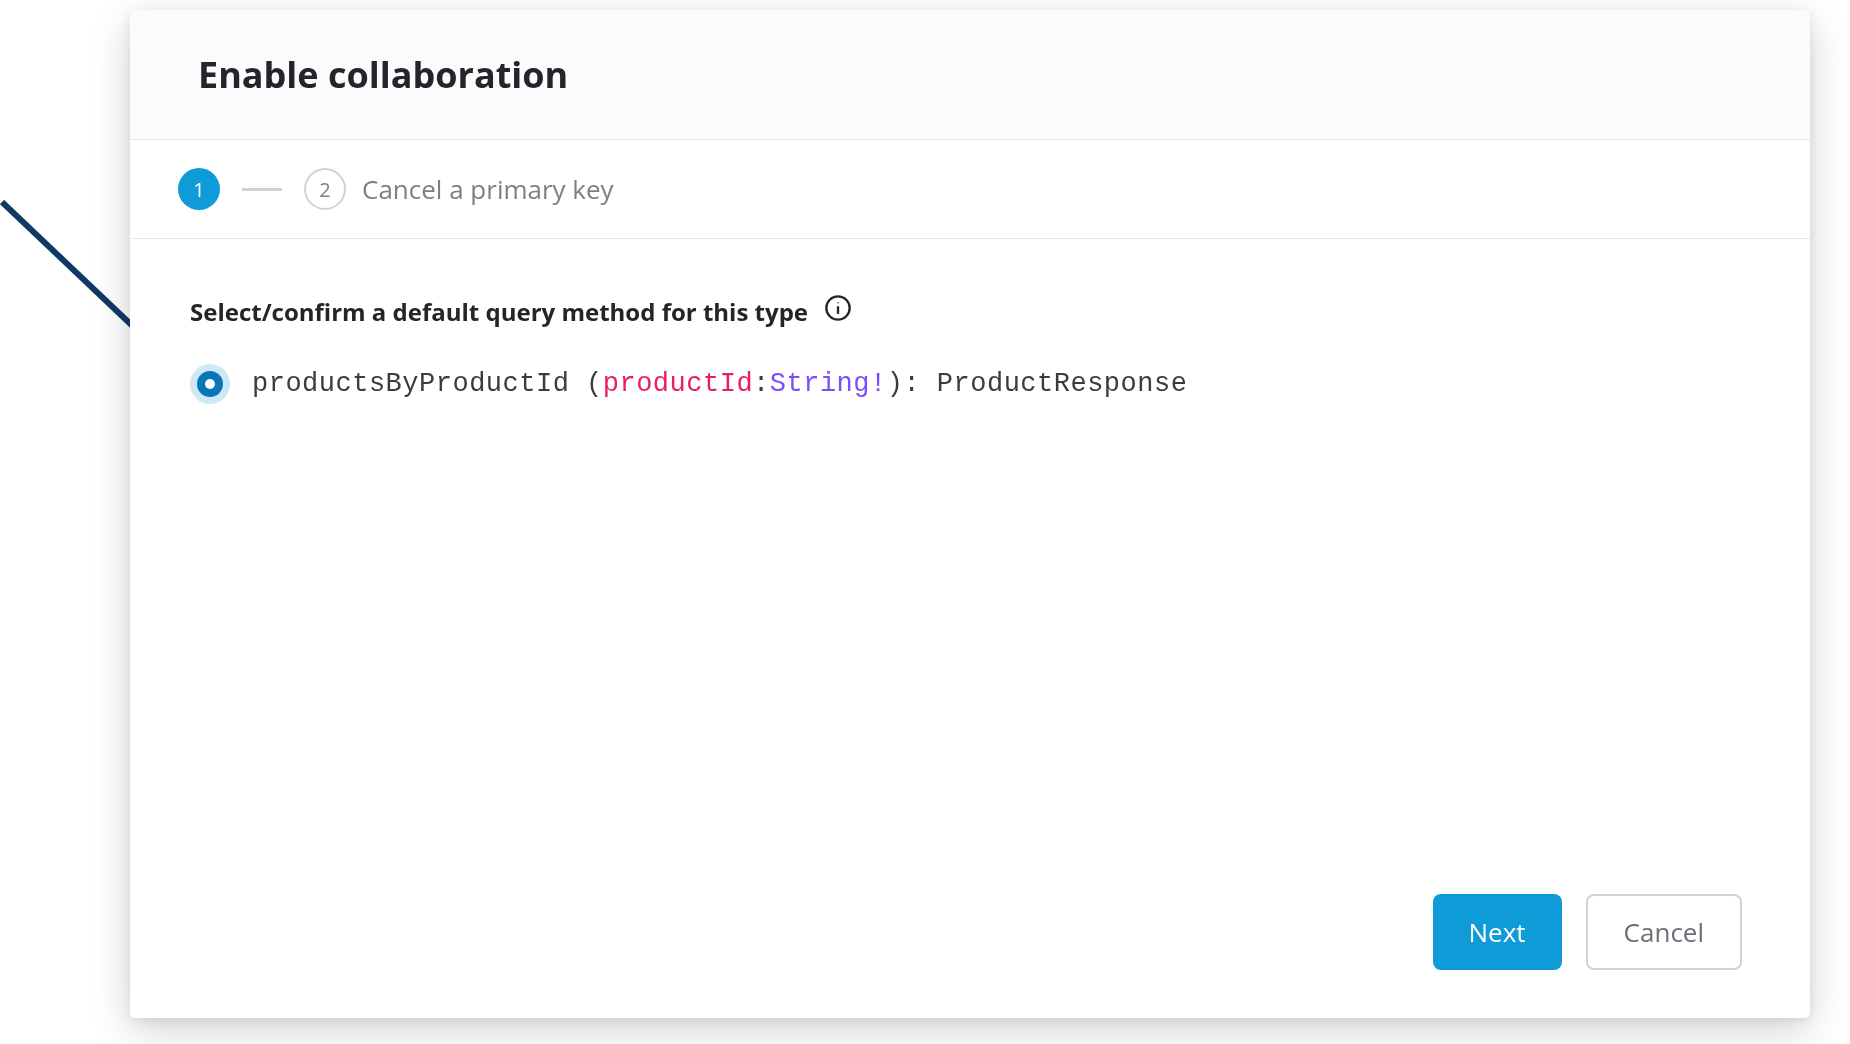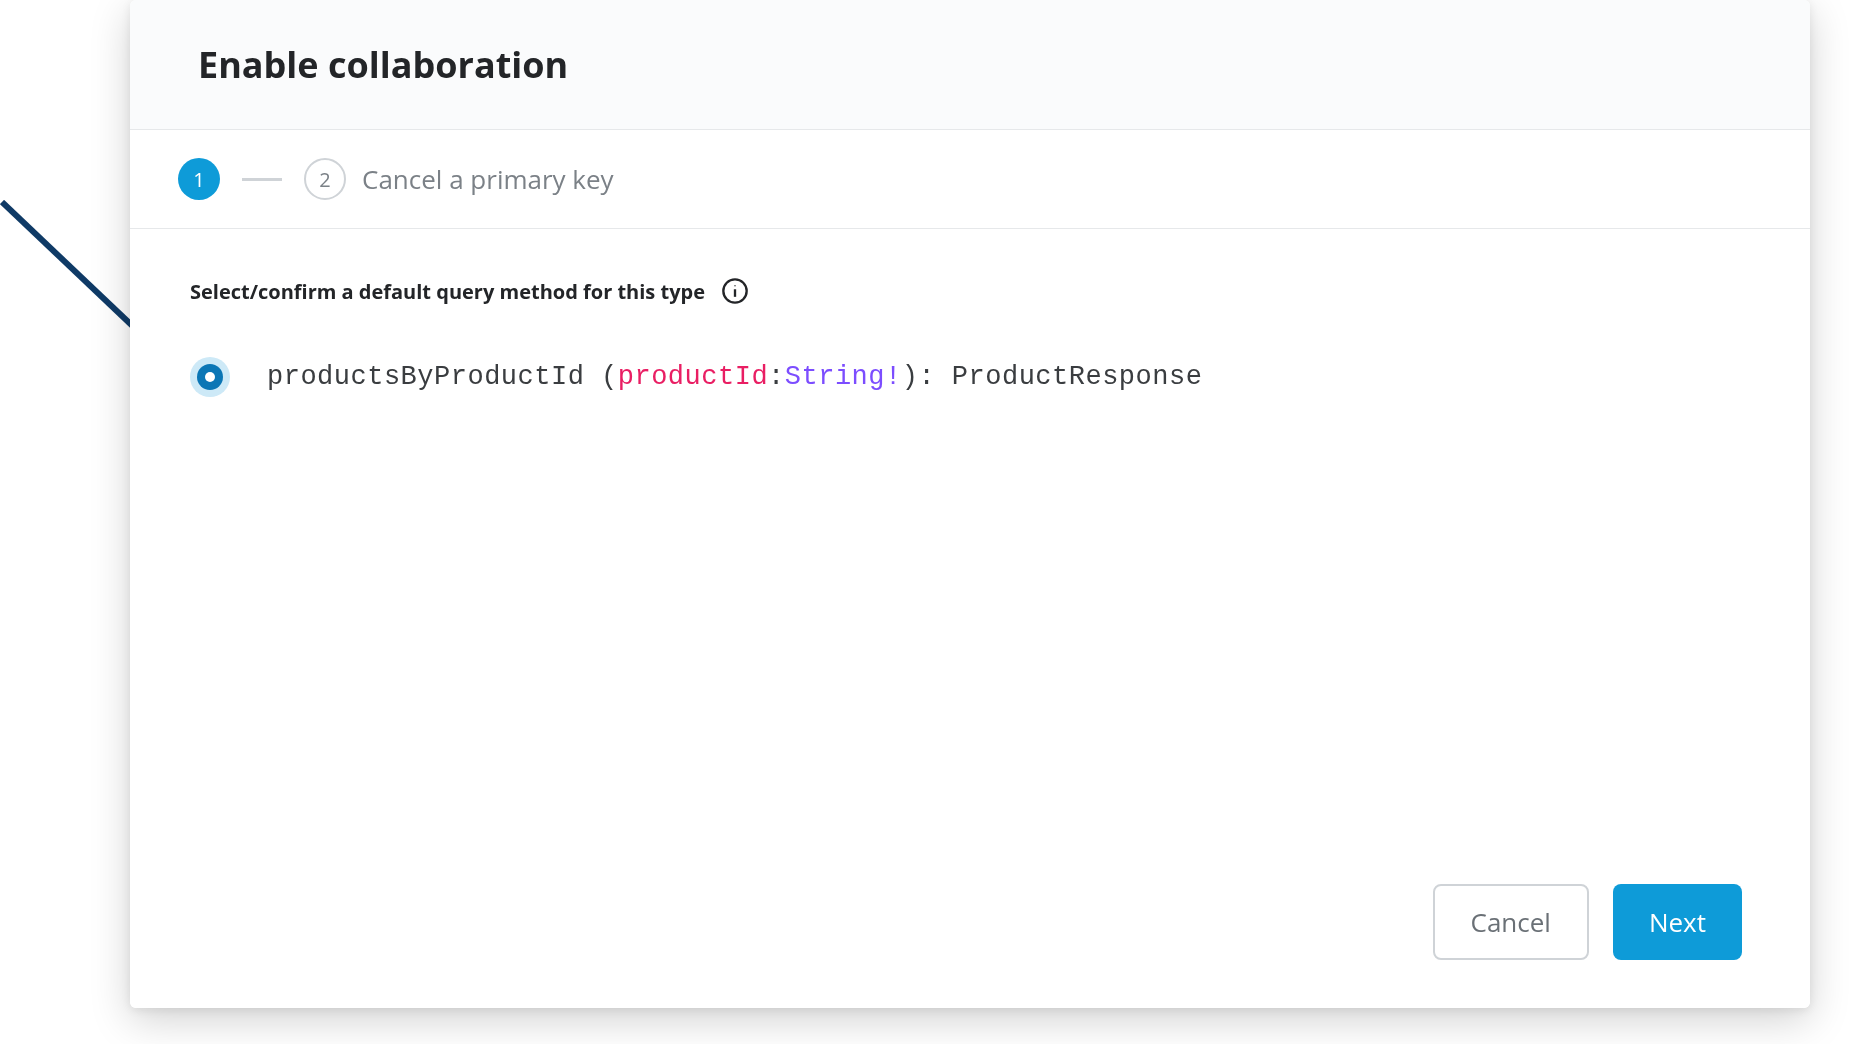--- a/index.html
+++ b/index.html
@@ -10,21 +10,21 @@
     body {
       font-family: -apple-system, BlinkMacSystemFont, "Segoe UI", "Open Sans", sans-serif;
       background: #fff;
       width: 1850px;
       height: 1044px;
       position: relative;
     }
     .modal {
       position: absolute;
       left: 130px;
-      top: 0;
+      top: 10px;
       width: 1680px;
       height: 1008px;
       background: #fff;
       border-radius: 6px;
       box-shadow: 0 12px 40px rgba(0,0,0,0.18), 0 2px 10px rgba(0,0,0,0.08);
       display: flex;
       flex-direction: column;
       overflow: hidden;
     }
     .modal-header {
@@ -84,35 +84,36 @@
       flex: 1;
       padding: 48px 60px 20px 60px;
       background: #fff;
     }
     .section-heading-row {
       display: flex;
       align-items: center;
       gap: 16px;
     }
     .section-heading {
-      font-size: 20px;
+      font-size: 24px;
       font-weight: 700;
       color: #232528;
+      margin-top: 8px;
     }
     .info-icon {
       width: 28px;
       height: 28px;
       color: #232528;
     }
     .info-icon svg { width: 100%; height: 100%; }
     .option-row {
       display: flex;
       align-items: center;
-      gap: 37px;
-      margin-top: 52px;
+      gap: 22px;
+      margin-top: 36px;
     }
     .radio {
       position: relative;
       width: 40px;
       height: 40px;
       border-radius: 50%;
       background: #cde9f7;
       display: flex;
       align-items: center;
       justify-content: center;
@@ -225,17 +226,17 @@
         <span>productsByProductId</span>
         <span> </span>
         <span class="tok-punc">(</span><span class="tok-param">productId</span><span class="tok-punc">:</span><span class="tok-type">String!</span><span class="tok-punc">)</span><span class="tok-punc">:</span>
         <span> </span>
         <span>ProductResponse</span>
       </div>
     </div>
   </div>
 
   <div class="modal-footer">
+    <button class="btn btn-next">Next</button>
     <button class="btn btn-cancel">Cancel</button>
-    <button class="btn btn-next">Next</button>
   </div>
 
 </div>
 
 </body></html>

